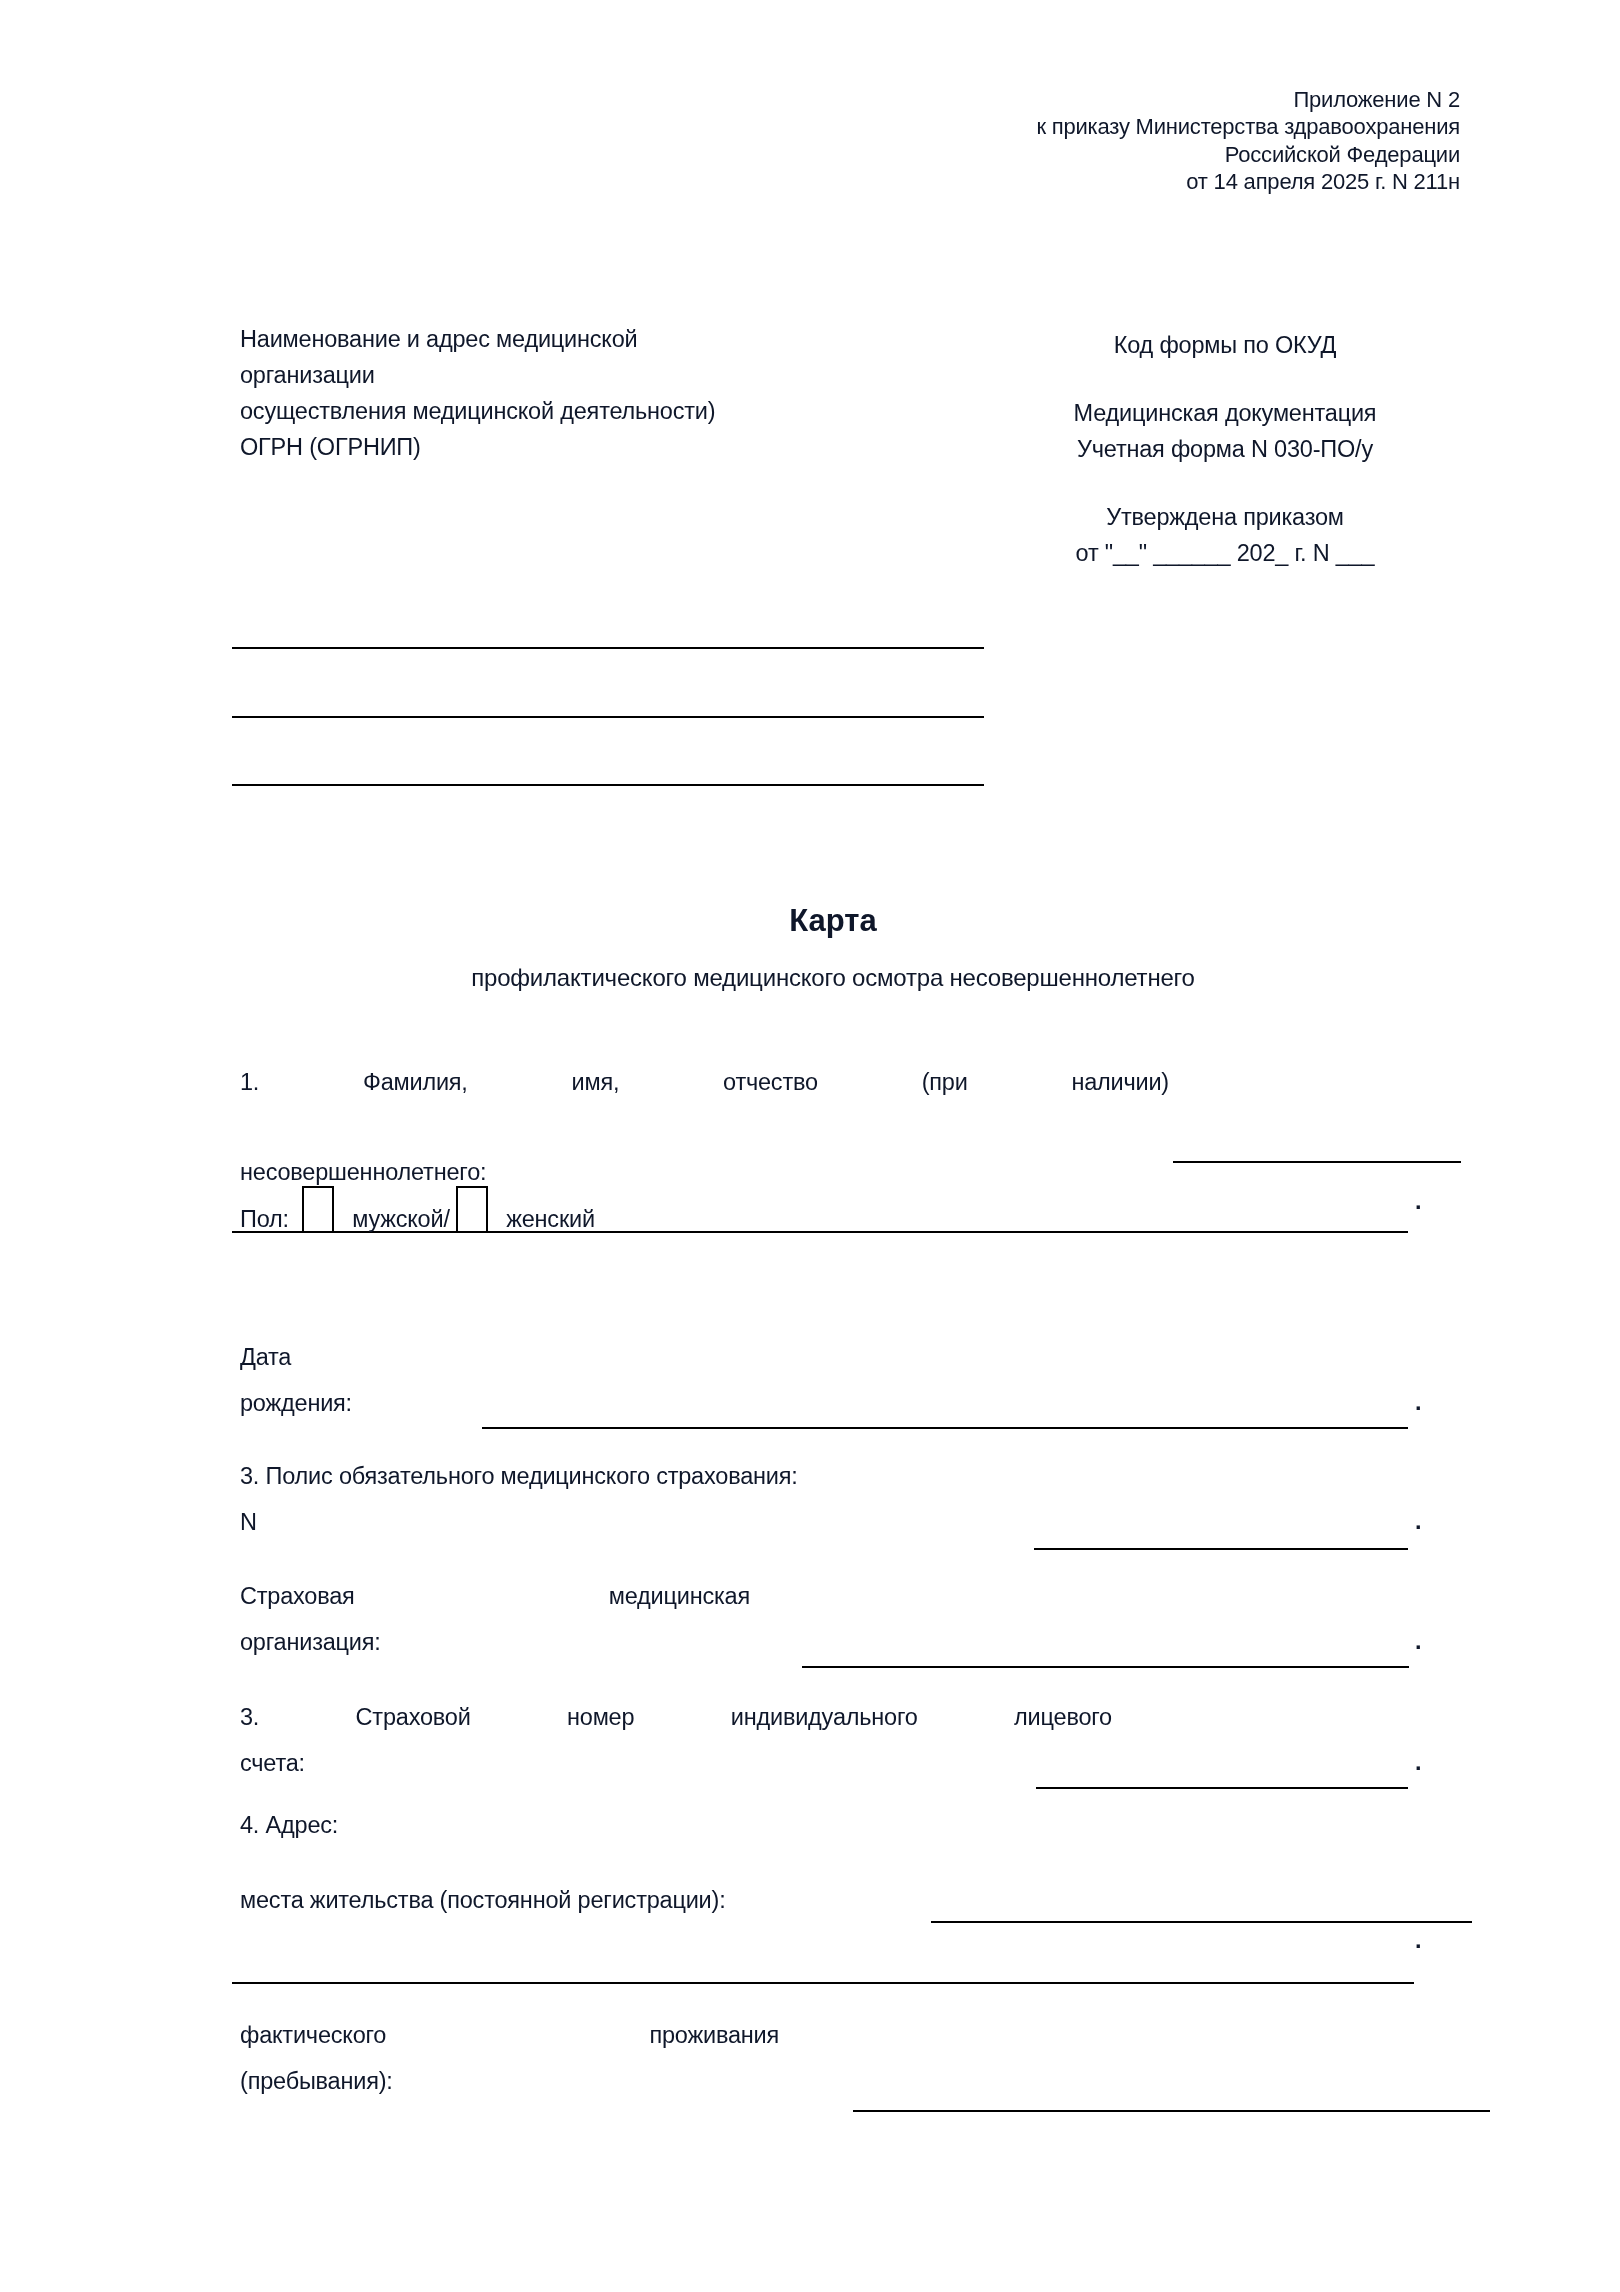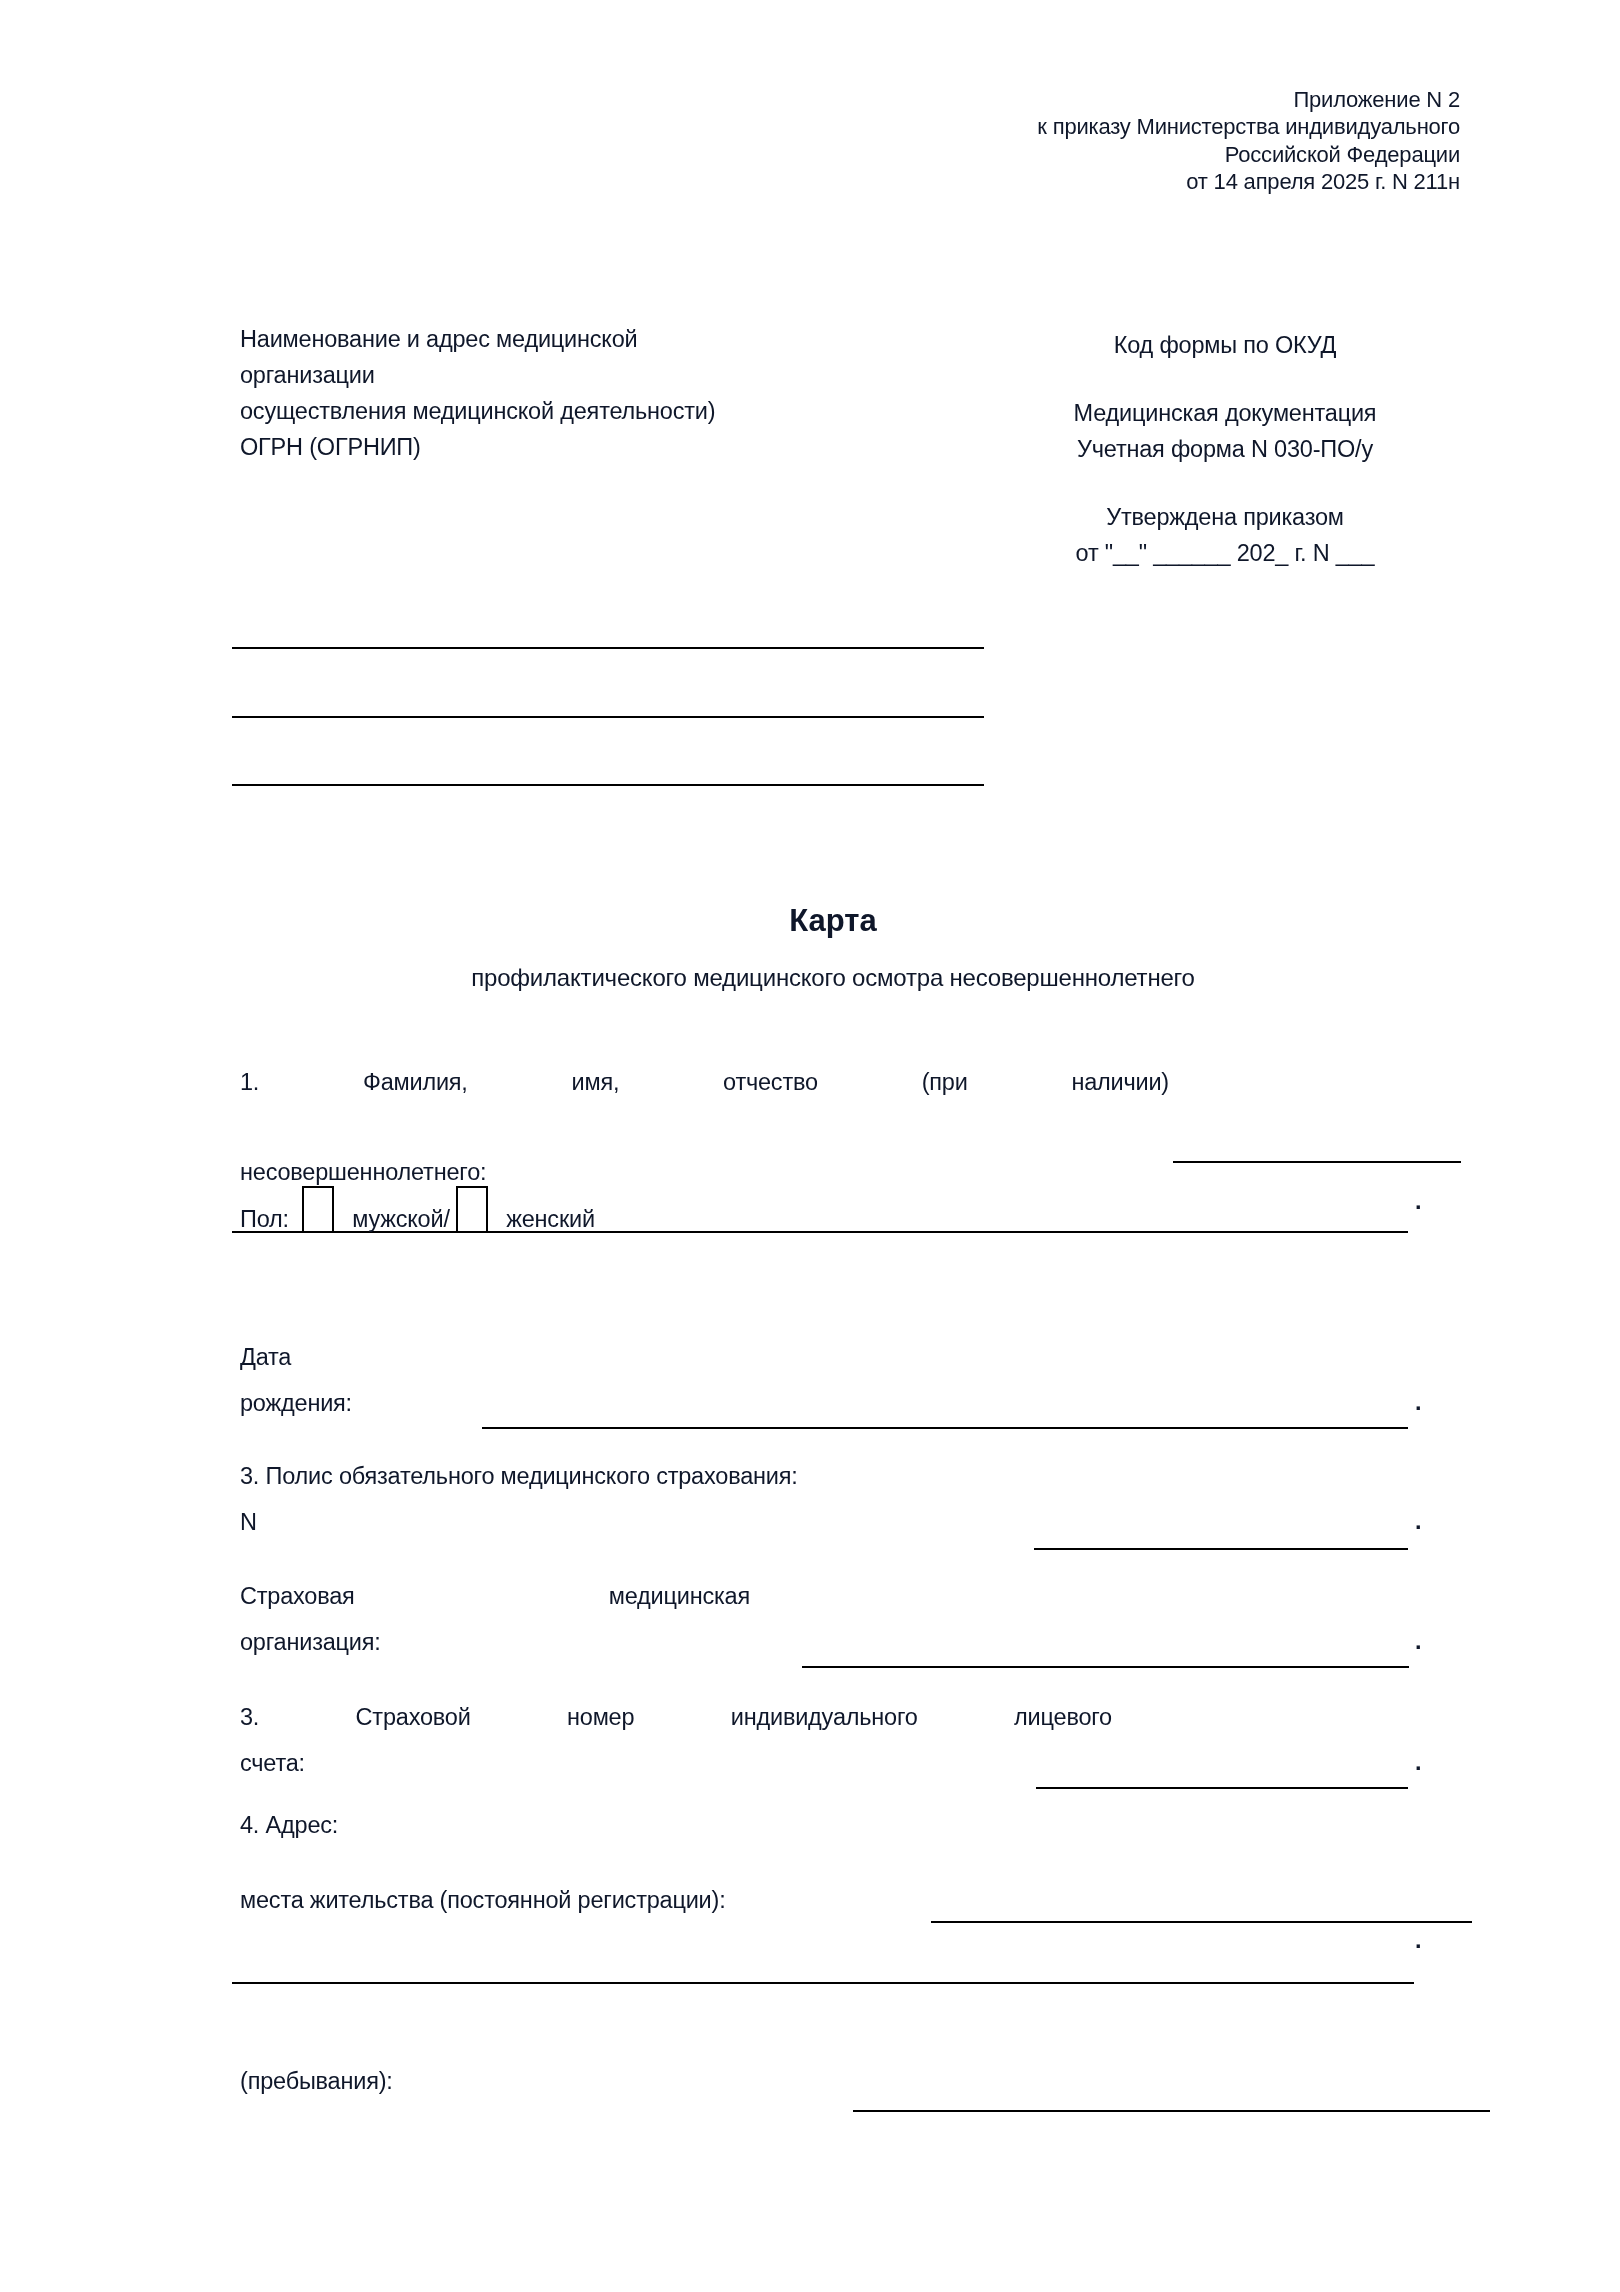--- a/index.html
+++ b/index.html
@@ -39,21 +39,21 @@
   .sexrow .cb1{margin-right:12.7px;}
   .sexrow .cb2{margin-right:12.7px;}
 </style>
 </head>
 <body>
 
 <div class="page">
 
   <div class="abs appendix">
     <div>Приложение N 2</div>
-    <div>к приказу Министерства индивидуального</div>
+    <div>к приказу Министерства здравоохранения</div>
     <div>Российской Федерации</div>
     <div>от 14 апреля 2025 г. N 211н</div>
   </div>
 
   <div class="abs org">
     <div>Наименование и адрес медицинской</div>
     <div>организации</div>
     <div>осуществления медицинской деятельности)</div>
     <div>ОГРН (ОГРНИП)</div>
   </div>
@@ -110,17 +110,18 @@
   <div class="abs lbl" style="left:240px;top:1749px;">счета:</div>
   <span class="abs period" style="left:1415px;top:1749px;">.</span>
   <div class="abs rule" style="left:1036px;top:1787px;width:372px;"></div>
 
   <div class="abs lbl" style="left:240px;top:1811px;">4. Адрес:</div>
   <div class="abs lbl" style="left:240px;top:1886px;">места жительства (постоянной регистрации):</div>
   <div class="abs rule thin" style="left:931px;top:1921px;width:541px;"></div>
   <span class="abs period" style="left:1415px;top:1927px;">.</span>
   <div class="abs rule" style="left:232px;top:1982px;width:1182px;"></div>
 
+  <div class="abs lbl just" style="left:240px;top:2021px;width:539px;">фактического проживания</div>
   <div class="abs lbl" style="left:240px;top:2067px;">(пребывания):</div>
   <div class="abs rule thin" style="left:853px;top:2110px;width:637px;"></div>
 
 </div>
 
 
 </body></html>

